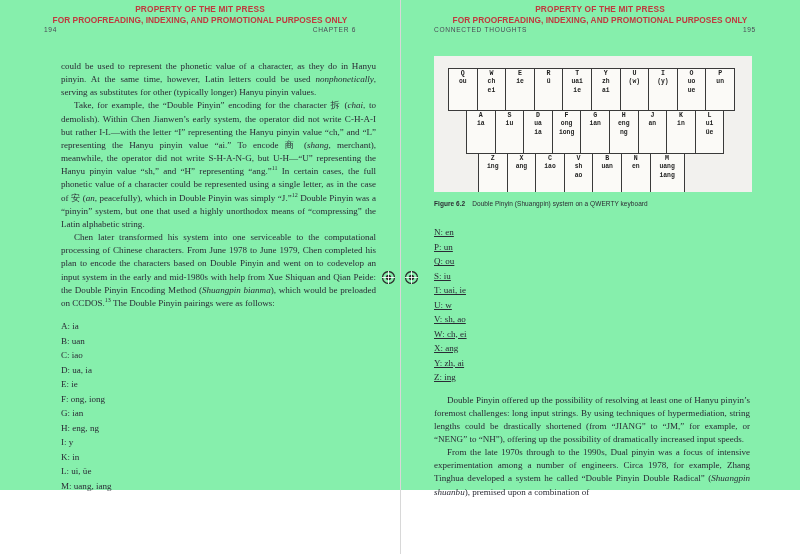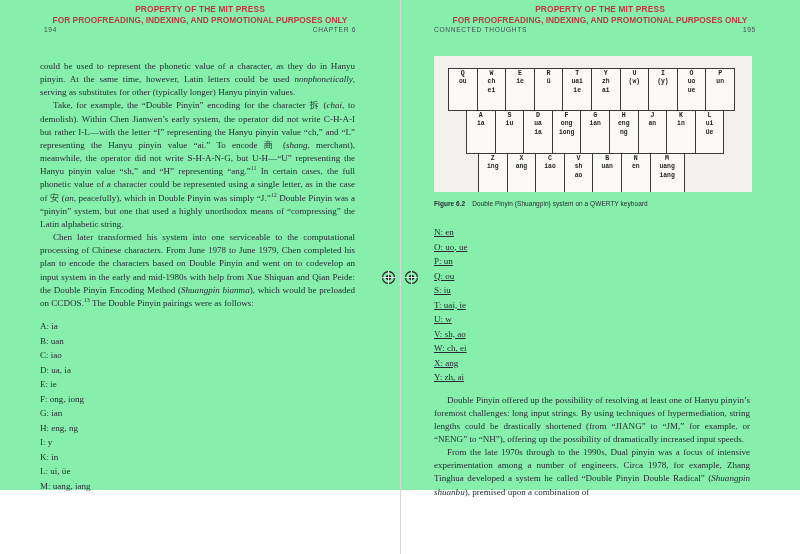--- a/index.html
+++ b/index.html
@@ -60,21 +60,21 @@
   
   .body-col {
     position: absolute;
     color: #2b2b35;
     font-size: 9.05px;
     line-height: 13.15px;
     text-align: justify;
     text-justify: inter-word;
     hyphens: none;
   }
-  .page-left .body-col { left: 40px; width: 315px; top: 60px; }
+  .page-left .body-col { left: 61px; width: 315px; top: 60px; }
   .page-right .body-col { left: 34px; width: 316px; top: 225px; }
 
   p { margin: 0; }
   p.indent { text-indent: 13px; }
   i, .it { font-style: italic; }
   sup {
     font-size: 6.1px;
     vertical-align: super;
     line-height: 0;
   }
@@ -373,30 +373,30 @@
       </div>
 
       <div class="figcaption">
         <span class="fignum">Figure 6.2</span><span class="figtext">Double Pinyin (Shuangpin) system on a QWERTY keyboard</span>
       </div>
     </div>
 
     <div class="body-col">
       <div class="pairs-right">
         <div>N: en</div>
-        <div>O: uo, ue</div>
         <div>P: un</div>
         <div>Q: ou</div>
         <div>S: iu</div>
         <div>T: uai, ie</div>
         <div>U: w</div>
         <div>V: sh, ao</div>
         <div>W: ch, ei</div>
         <div>X: ang</div>
         <div>Y: zh, ai</div>
+        <div>Z: ing</div>
       </div>
 
       <div style="margin-top:9px;">
         <p class="indent">Double Pinyin offered up the possibility of resolving at least one of Hanyu pinyin’s foremost challenges: long input strings. By using techniques of hypermediation, string lengths could be drastically shortened (from “JIANG” to “JM,” for example, or “NENG” to “NH”), offering up the possibility of dramatically increased input speeds.</p>
         <p class="indent">From the late 1970s through to the 1990s, Dual pinyin was a focus of intensive experimentation among a number of engineers. Circa 1978, for example, Zhang Tinghua developed a system he called “Double Pinyin Double Radical” (<i>Shuangpin shuanbu</i>), premised upon a combination of</p>
       </div>
     </div>
   </div>
 
   <div class="gutter-line"></div>

